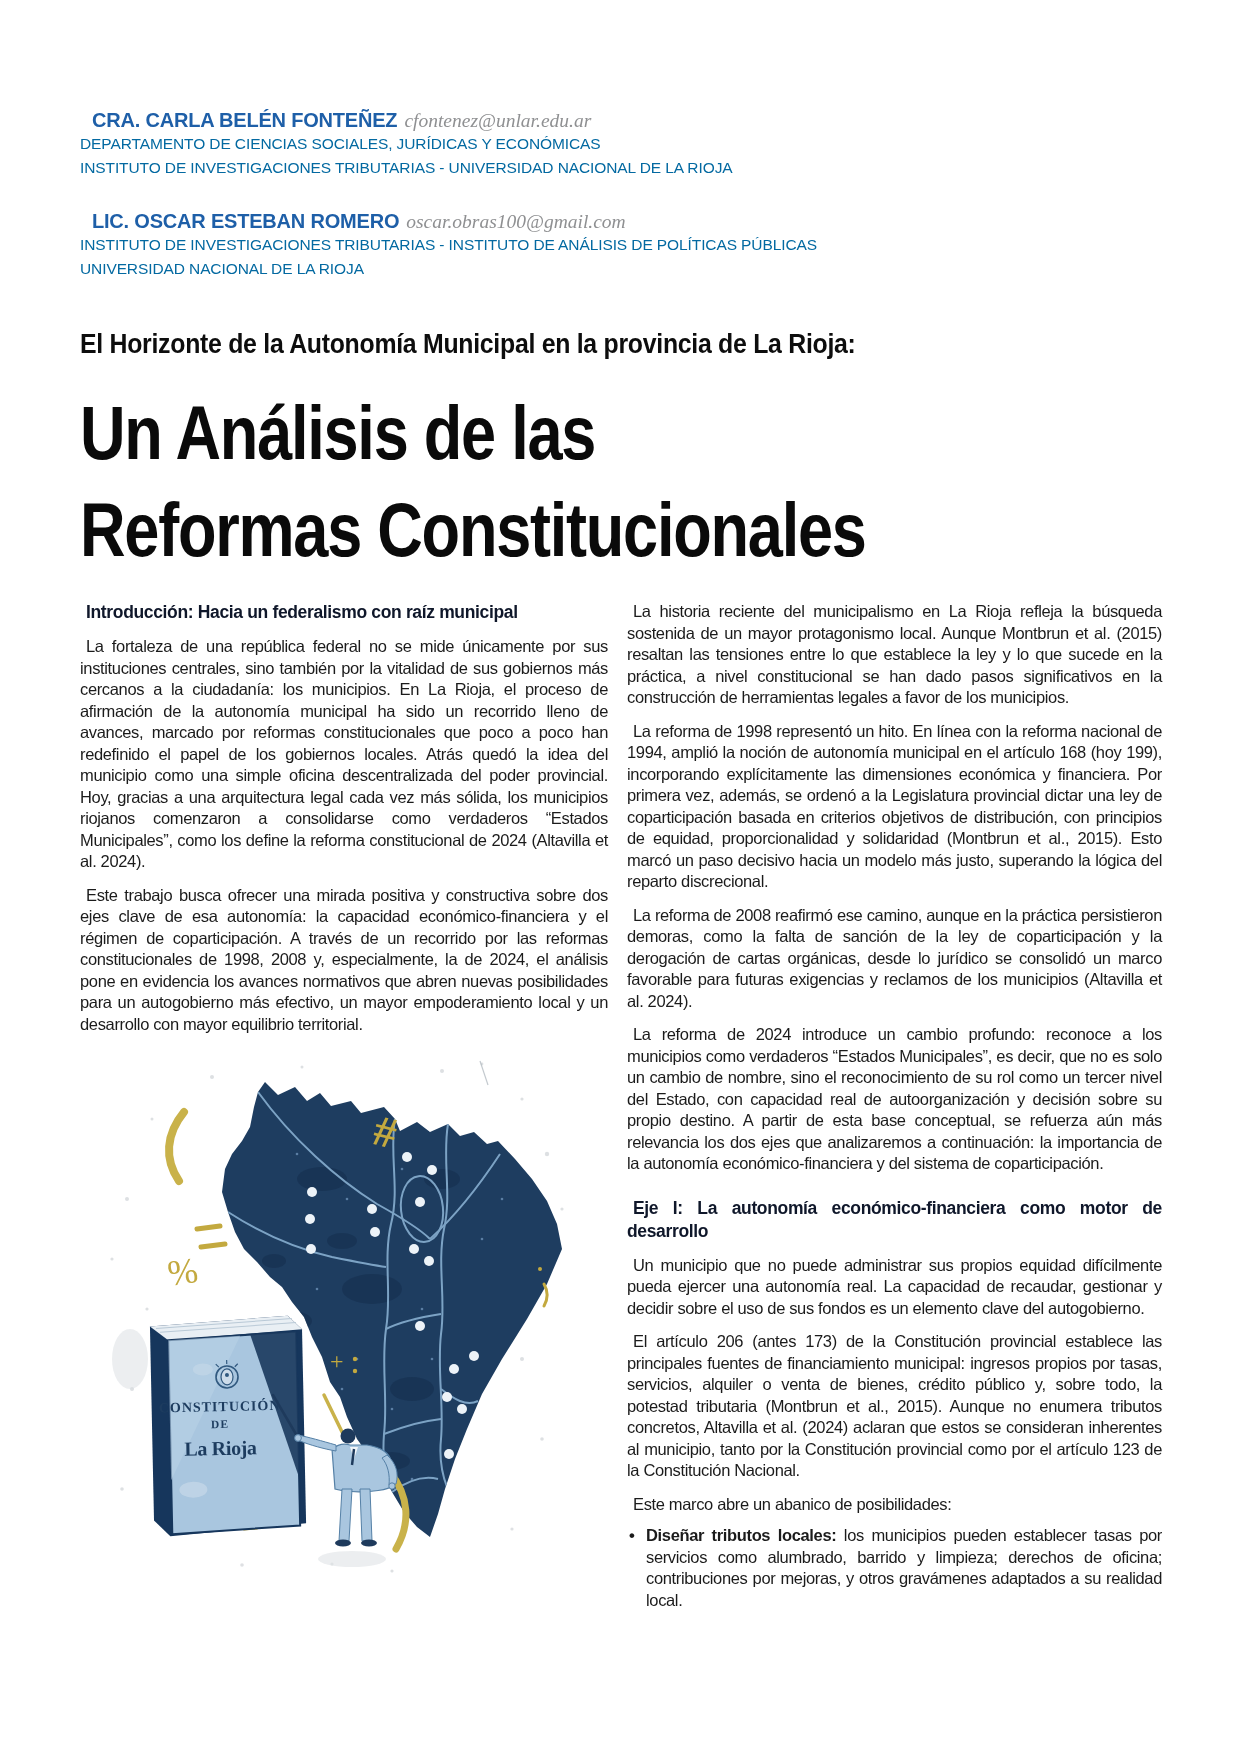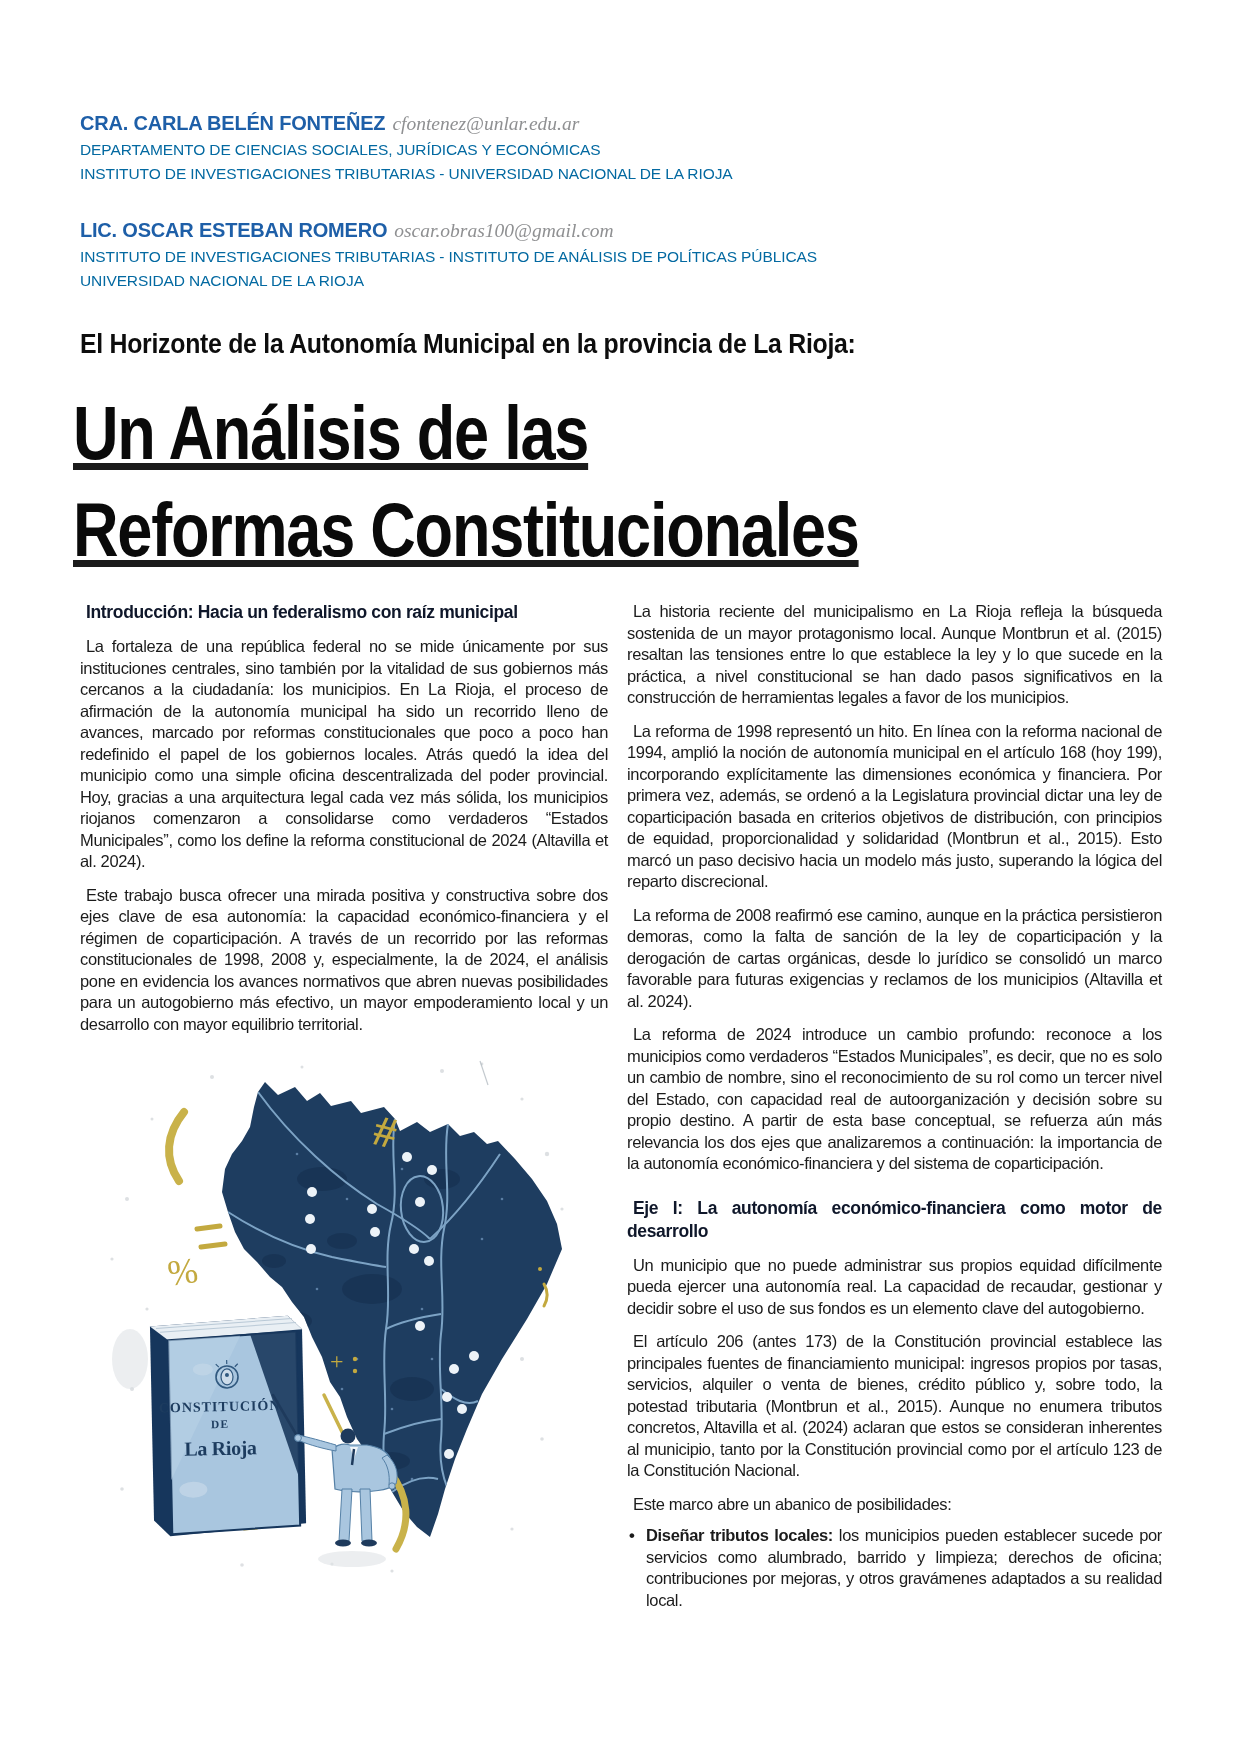--- a/index.html
+++ b/index.html
@@ -8,39 +8,39 @@
     width:1241px;height:1754px;
     background:#ffffff;
     margin:0 auto;
     overflow:hidden;
     font-family:"Liberation Sans", sans-serif;
     color:#1b1b1b;
   }
   
   .authors{position:absolute;left:80px;top:110px;width:1080px;}
   .author{margin-bottom:31px;}
-  .author-nameline{line-height:26px;white-space:nowrap;}
+  .author-nameline{line-height:20px;white-space:nowrap;margin-left:12px;}
   .author-name{
     font-weight:bold;font-size:20px;color:#1e5fa8;letter-spacing:-0.2px;
   }
   .author-email{
     font-family:"Liberation Serif", serif;
     font-style:italic;font-size:19.5px;color:#8f9092;margin-left:7px;
   }
   .author-affil{
     font-size:15.5px;color:#0369a1;line-height:24px;letter-spacing:-0.1px;white-space:nowrap;
   }
   
   .kicker{
     position:absolute;left:80px;top:329px;
     font-size:27px;font-weight:bold;color:#0d0d0d;
     transform:scaleX(0.92);transform-origin:0 50%;white-space:nowrap;
     letter-spacing:-0.3px;
   }
-  .headline{position:absolute;left:73px;top:384px;line-height:97px;text-decoration:underline;}
+  .headline{position:absolute;left:80px;top:384px;line-height:97px;}
   .headline .tline{
     display:block;font-size:76px;font-weight:bold;color:#0a0a0a;
     transform:scaleX(0.83);transform-origin:0 50%;white-space:nowrap;
     letter-spacing:-1.5px;
   }
   
   .columns{
     position:absolute;left:80px;top:600px;width:1082px;
     display:flex;gap:19px;
     font-size:16.5px;line-height:21.5px;text-align:justify;
@@ -259,19 +259,19 @@
       <p style="margin-top:1px;">La historia reciente del municipalismo en La Rioja refleja la búsqueda sostenida de un mayor protagonismo local. Aunque Montbrun et al. (2015) resaltan las tensiones entre lo que establece la ley y lo que sucede en la práctica, a nivel constitucional se han dado pasos significativos en la construcción de herramientas legales a favor de los municipios.</p>
       <p>La reforma de 1998 representó un hito. En línea con la reforma nacional de 1994, amplió la noción de autonomía municipal en el artículo 168 (hoy 199), incorporando explícitamente las dimensiones económica y financiera. Por primera vez, además, se ordenó a la Legislatura provincial dictar una ley de coparticipación basada en criterios objetivos de distribución, con principios de equidad, proporcionalidad y solidaridad (Montbrun et al., 2015). Esto marcó un paso decisivo hacia un modelo más justo, superando la lógica del reparto discrecional.</p>
       <p>La reforma de 2008 reafirmó ese camino, aunque en la práctica persistieron demoras, como la falta de sanción de la ley de coparticipación y la derogación de cartas orgánicas, desde lo jurídico se consolidó un marco favorable para futuras exigencias y reclamos de los municipios (Altavilla et al. 2024).</p>
       <p>La reforma de 2024 introduce un cambio profundo: reconoce a los municipios como verdaderos “Estados Municipales”, es decir, que no es solo un cambio de nombre, sino el reconocimiento de su rol como un tercer nivel del Estado, con capacidad real de autoorganización y decisión sobre su propio destino. A partir de esta base conceptual, se refuerza aún más relevancia los dos ejes que analizaremos a continuación: la importancia de la autonomía económico-financiera y del sistema de coparticipación.</p>
       <h3 style="margin-top:22px;">Eje I: La autonomía económico-financiera como motor de desarrollo</h3>
       <p>Un municipio que no puede administrar sus propios equidad difícilmente pueda ejercer una autonomía real. La capacidad de recaudar, gestionar y decidir sobre el uso de sus fondos es un elemento clave del autogobierno.</p>
       <p>El artículo 206 (antes 173) de la Constitución provincial establece las principales fuentes de financiamiento municipal: ingresos propios por tasas, servicios, alquiler o venta de bienes, crédito público y, sobre todo, la potestad tributaria (Montbrun et al., 2015). Aunque no enumera tributos concretos, Altavilla et al. (2024) aclaran que estos se consideran inherentes al municipio, tanto por la Constitución provincial como por el artículo 123 de la Constitución Nacional.</p>
       <p>Este marco abre un abanico de posibilidades:</p>
       <ul class="bullets">
         <li>
-          <span class="bullet-marker">•</span><span class="bullet-lead">Diseñar tributos locales:</span><span> los municipios pueden establecer sucede por servicios como alumbrado, barrido y limpieza; derechos de oficina; contribuciones por mejoras, y otros gravámenes adaptados a su realidad local.</span>
+          <span class="bullet-marker">•</span><span class="bullet-lead">Diseñar tributos locales:</span><span> los municipios pueden establecer tasas por servicios como alumbrado, barrido y limpieza; derechos de oficina; contribuciones por mejoras, y otros gravámenes adaptados a su realidad local.</span>
         </li>
       </ul>
     </div>
 
   </div>
 </div>
 
 </body></html>

